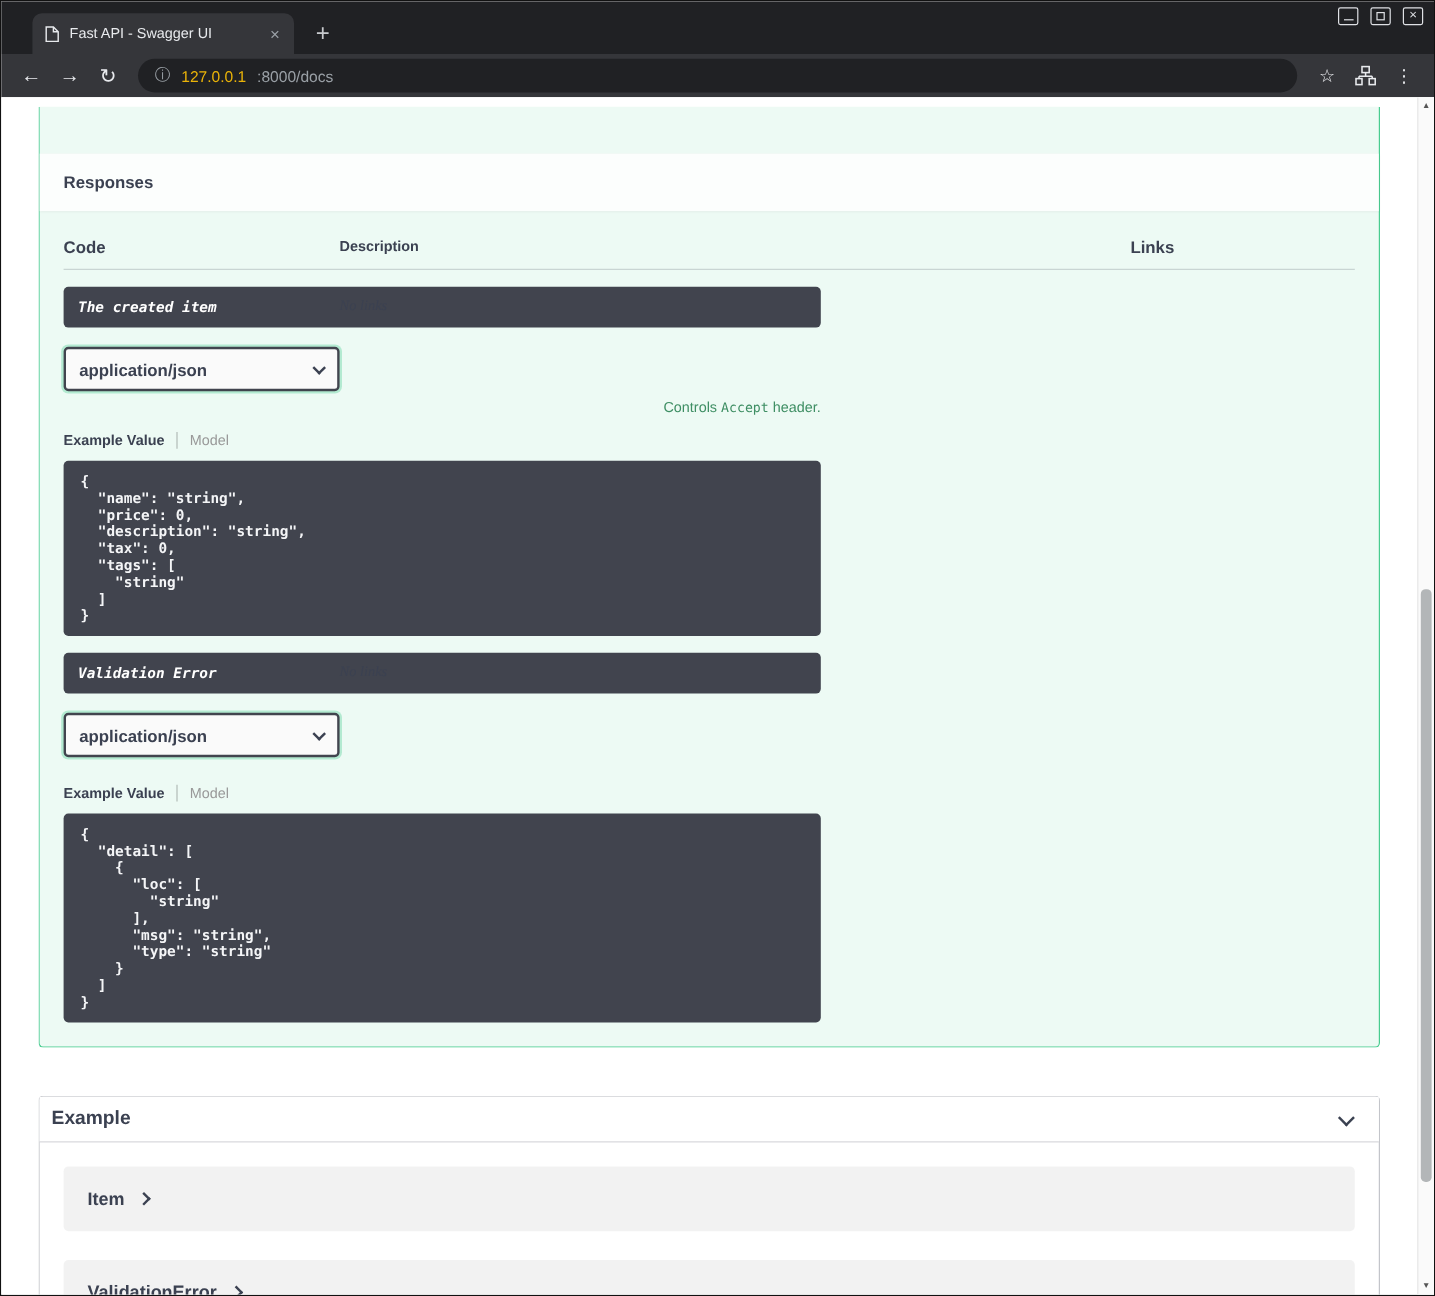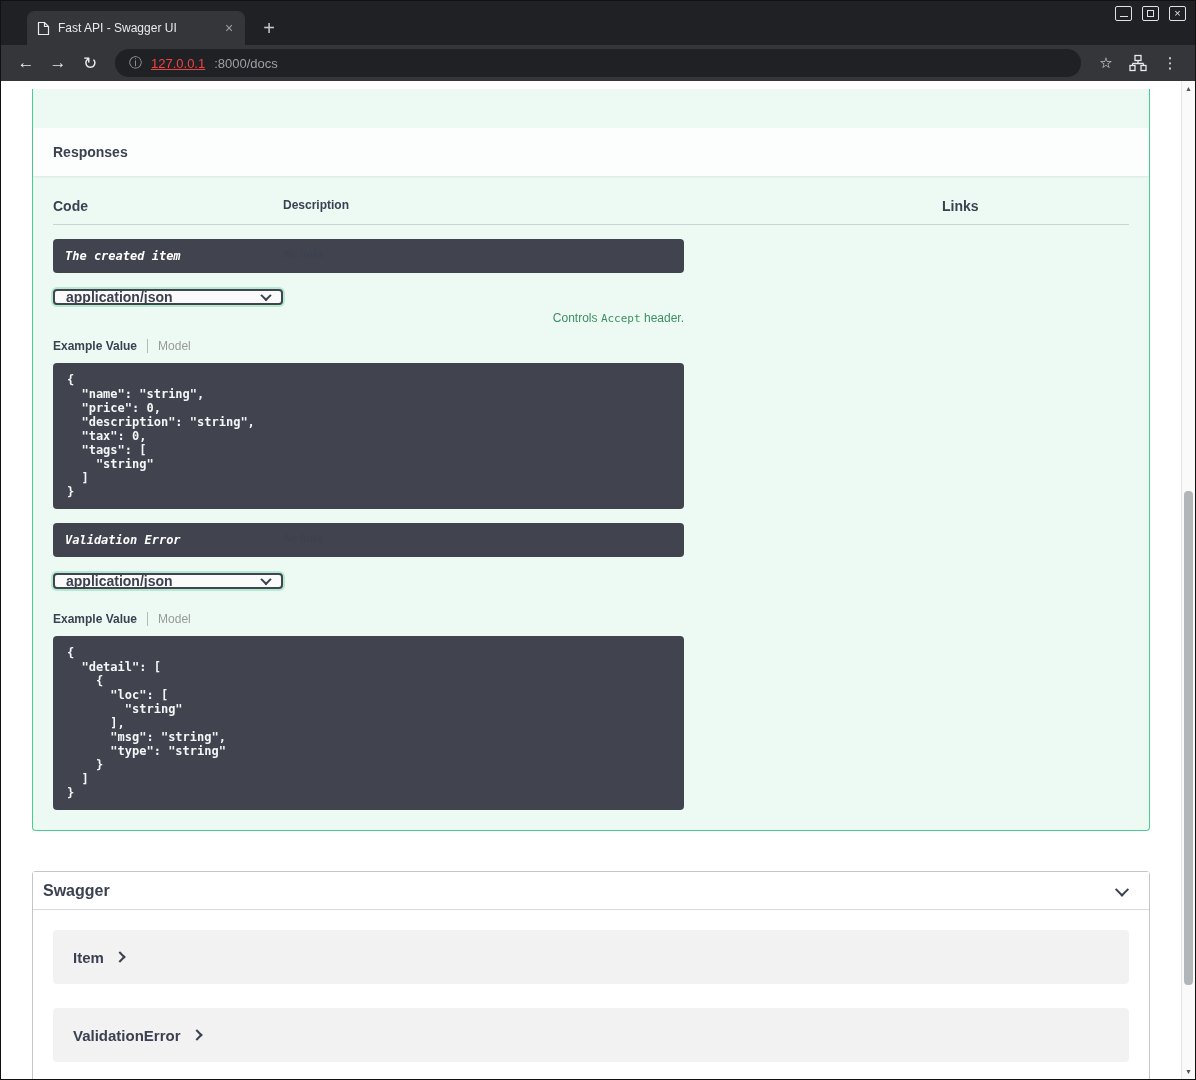--- a/index.html
+++ b/index.html
@@ -27,21 +27,21 @@
   .wc-max { width:7px; height:7px; border:1px solid #dfe1e5; }
   .wc-x { font-size:11px; line-height:11px; }
 
   .navbar { height:36px; background:#35363a; flex-shrink:0; display:flex;
             align-items:center; padding:0 10px; gap:2px; }
   .nav-icon { width:30px; height:28px; display:flex; align-items:center; justify-content:center;
               color:#e8eaed; font-size:17px; border-radius:50%; flex-shrink:0; }
   .urlbar { flex:1; height:28px; background:#202124; border-radius:14px; margin:0 8px;
             display:flex; align-items:center; gap:9px; padding:0 14px; font-size:13px; }
   .info-icon { color:#9aa0a6; font-size:13px; }
-  .url-host { color:#ef4444;text-decoration:underline; }
+  .url-host { color:#eab308; }
   .url-rest { color:#9aa0a6; }
   .star { font-size:15px; }
   .kebab { font-size:15px; letter-spacing:0; }
 
   
   .viewport { flex:1; position:relative; overflow:hidden; background:#fff; }
   .pagebody { height:100%; padding:8px 45px 0 31px; overflow:hidden; }
 
   
   .opblock { background:#edfaf4; border:1px solid #49cc90; border-top:none;
@@ -58,21 +58,21 @@
   .th { font-size:14px; font-weight:bold; color:#3b4151; }
   .th.small { font-size:12px; }
   .cell-code { font-size:14px; color:#3b4151; padding-top:22px; }
   .cell-links { font-size:12px; font-style:italic; color:#3b4151; padding-top:22px;font-family:Liberation Serif, serif; }
   .cell-desc > * { width:631px; }
 
   .desc-box { margin-top:14px; height:34px; background:#41444e; border-radius:4px;
               display:flex; align-items:center; padding:0 12px;
               font-family:"DejaVu Sans Mono", monospace; font-size:12px; font-weight:bold;
               font-style:italic; color:#fff; }
-  .media-select { margin-top:16px; width:230px !important; height:16px; background:#fafafa;
+  .media-select { margin-top:16px; width:230px !important; height:37px; background:#fafafa;
                   border:2px solid #41444e; border-radius:4px;
                   box-shadow:0 0 0 2px rgba(73,204,144,.35);
                   display:flex; align-items:center; justify-content:space-between;
                   padding:0 11px; font-size:14px; font-weight:bold; color:#3b4151; }
   .controls-note { margin-top:6px; font-size:12px; color:#3e8e63;text-align:right; }
   .controls-note code { font-family:"DejaVu Sans Mono", monospace; font-size:11px; }
   .tabs { display:flex; align-items:center; background:none; }
   .row200 .tabs { margin-top:14px; }
   .row422 .tabs { margin-top:23px; }
   .tab-ex { font-size:12px; font-weight:bold; color:#3b4151; }
@@ -234,21 +234,21 @@
             <div class="cell-links">No links</div>
           </div>
         </div>
         <div class="opblock-pad"></div>
       </div>
 
       <div class="models-gap"></div>
 
       <section class="models">
         <div class="models-header">
-          <span class="models-title">Swagger</span>
+          <span class="models-title">Example</span>
           <span class="chev down big"></span>
         </div>
         <div class="models-body">
           <div class="model-row">
             <span class="model-name">Item</span>
             <span class="chev right"></span>
           </div>
           <div class="model-row">
             <span class="model-name">ValidationError</span>
             <span class="chev right"></span>

